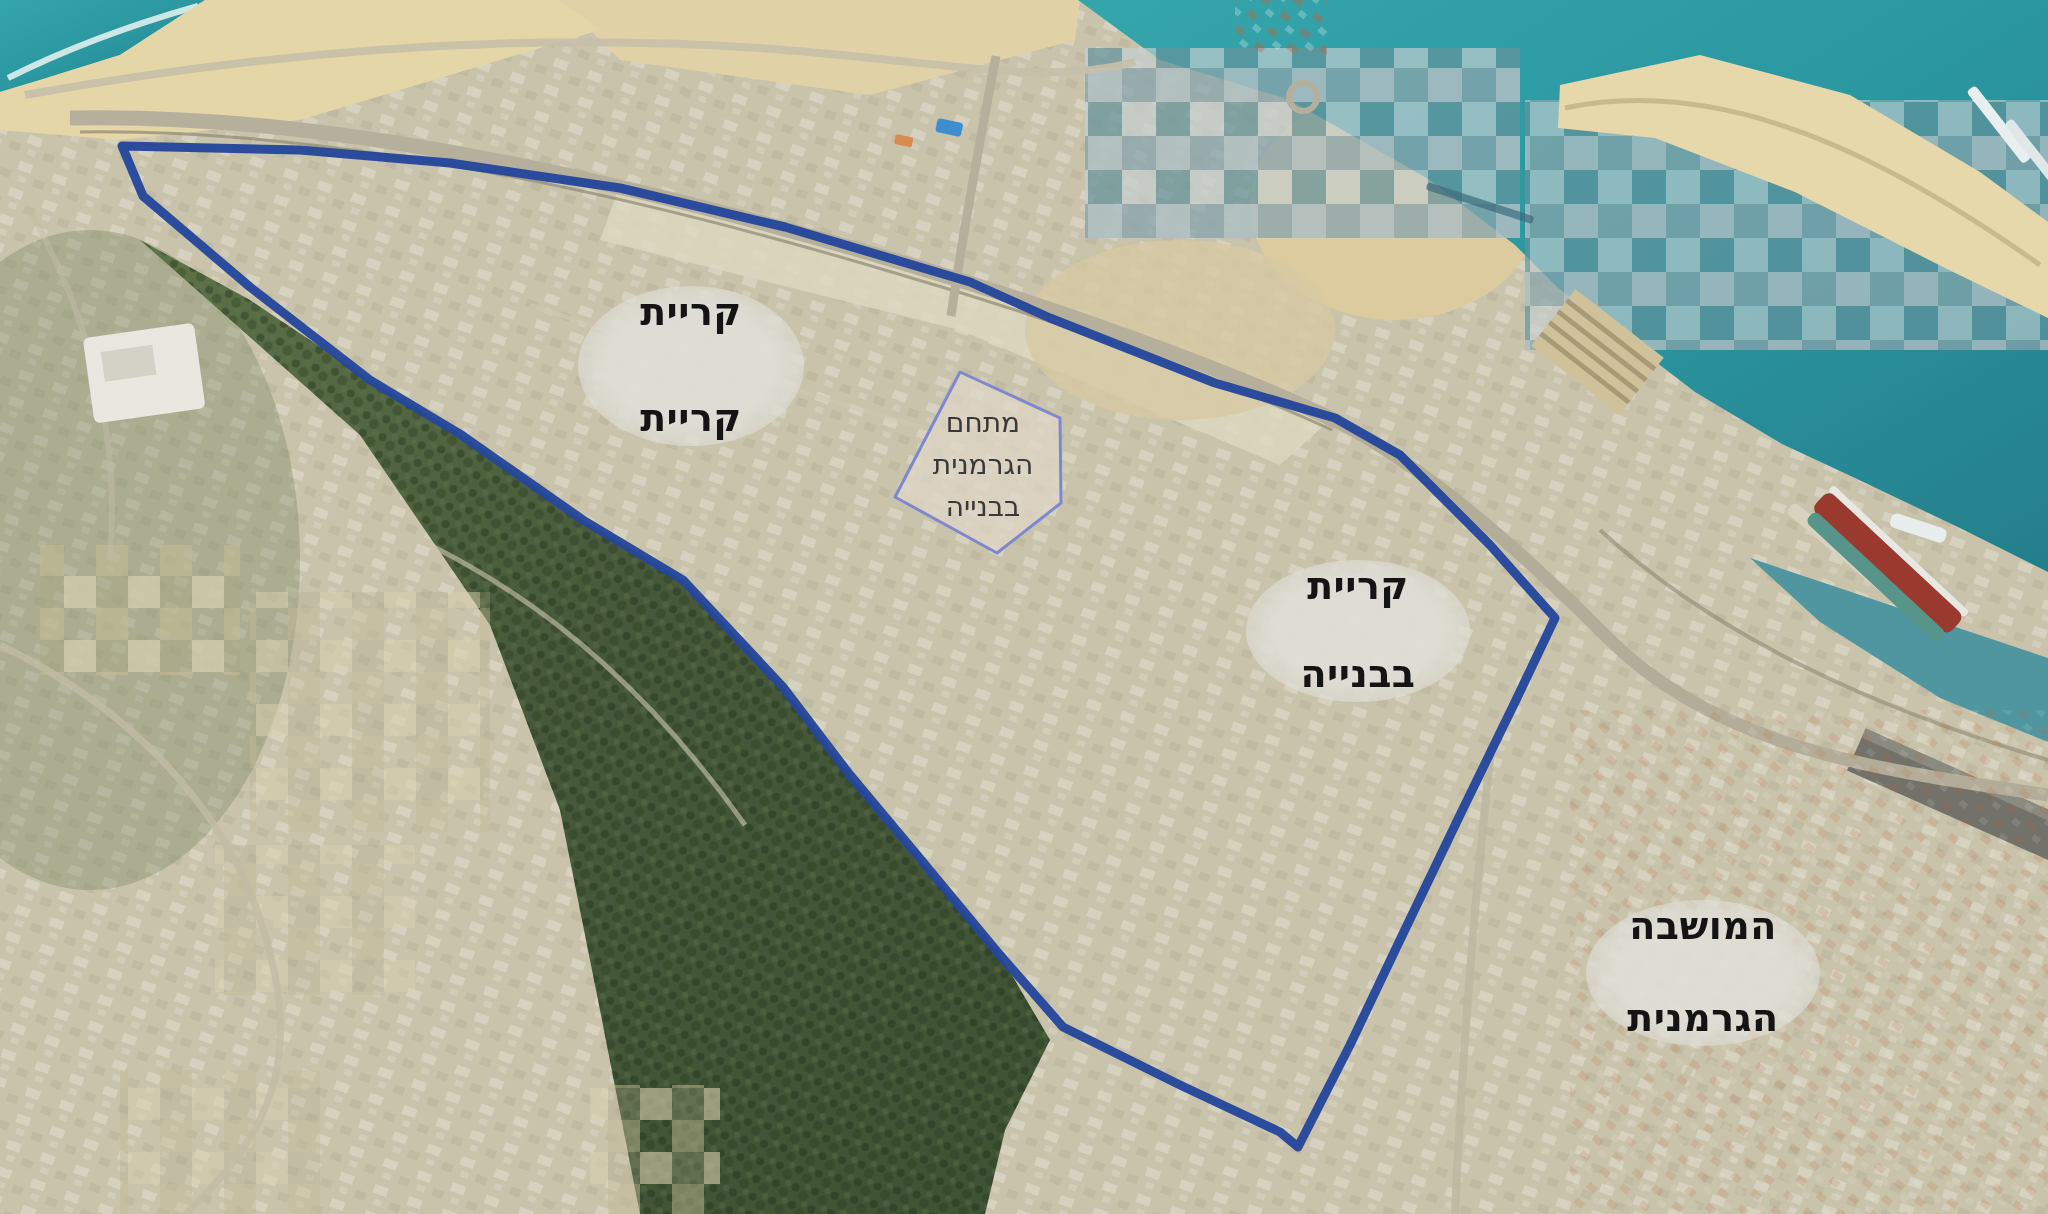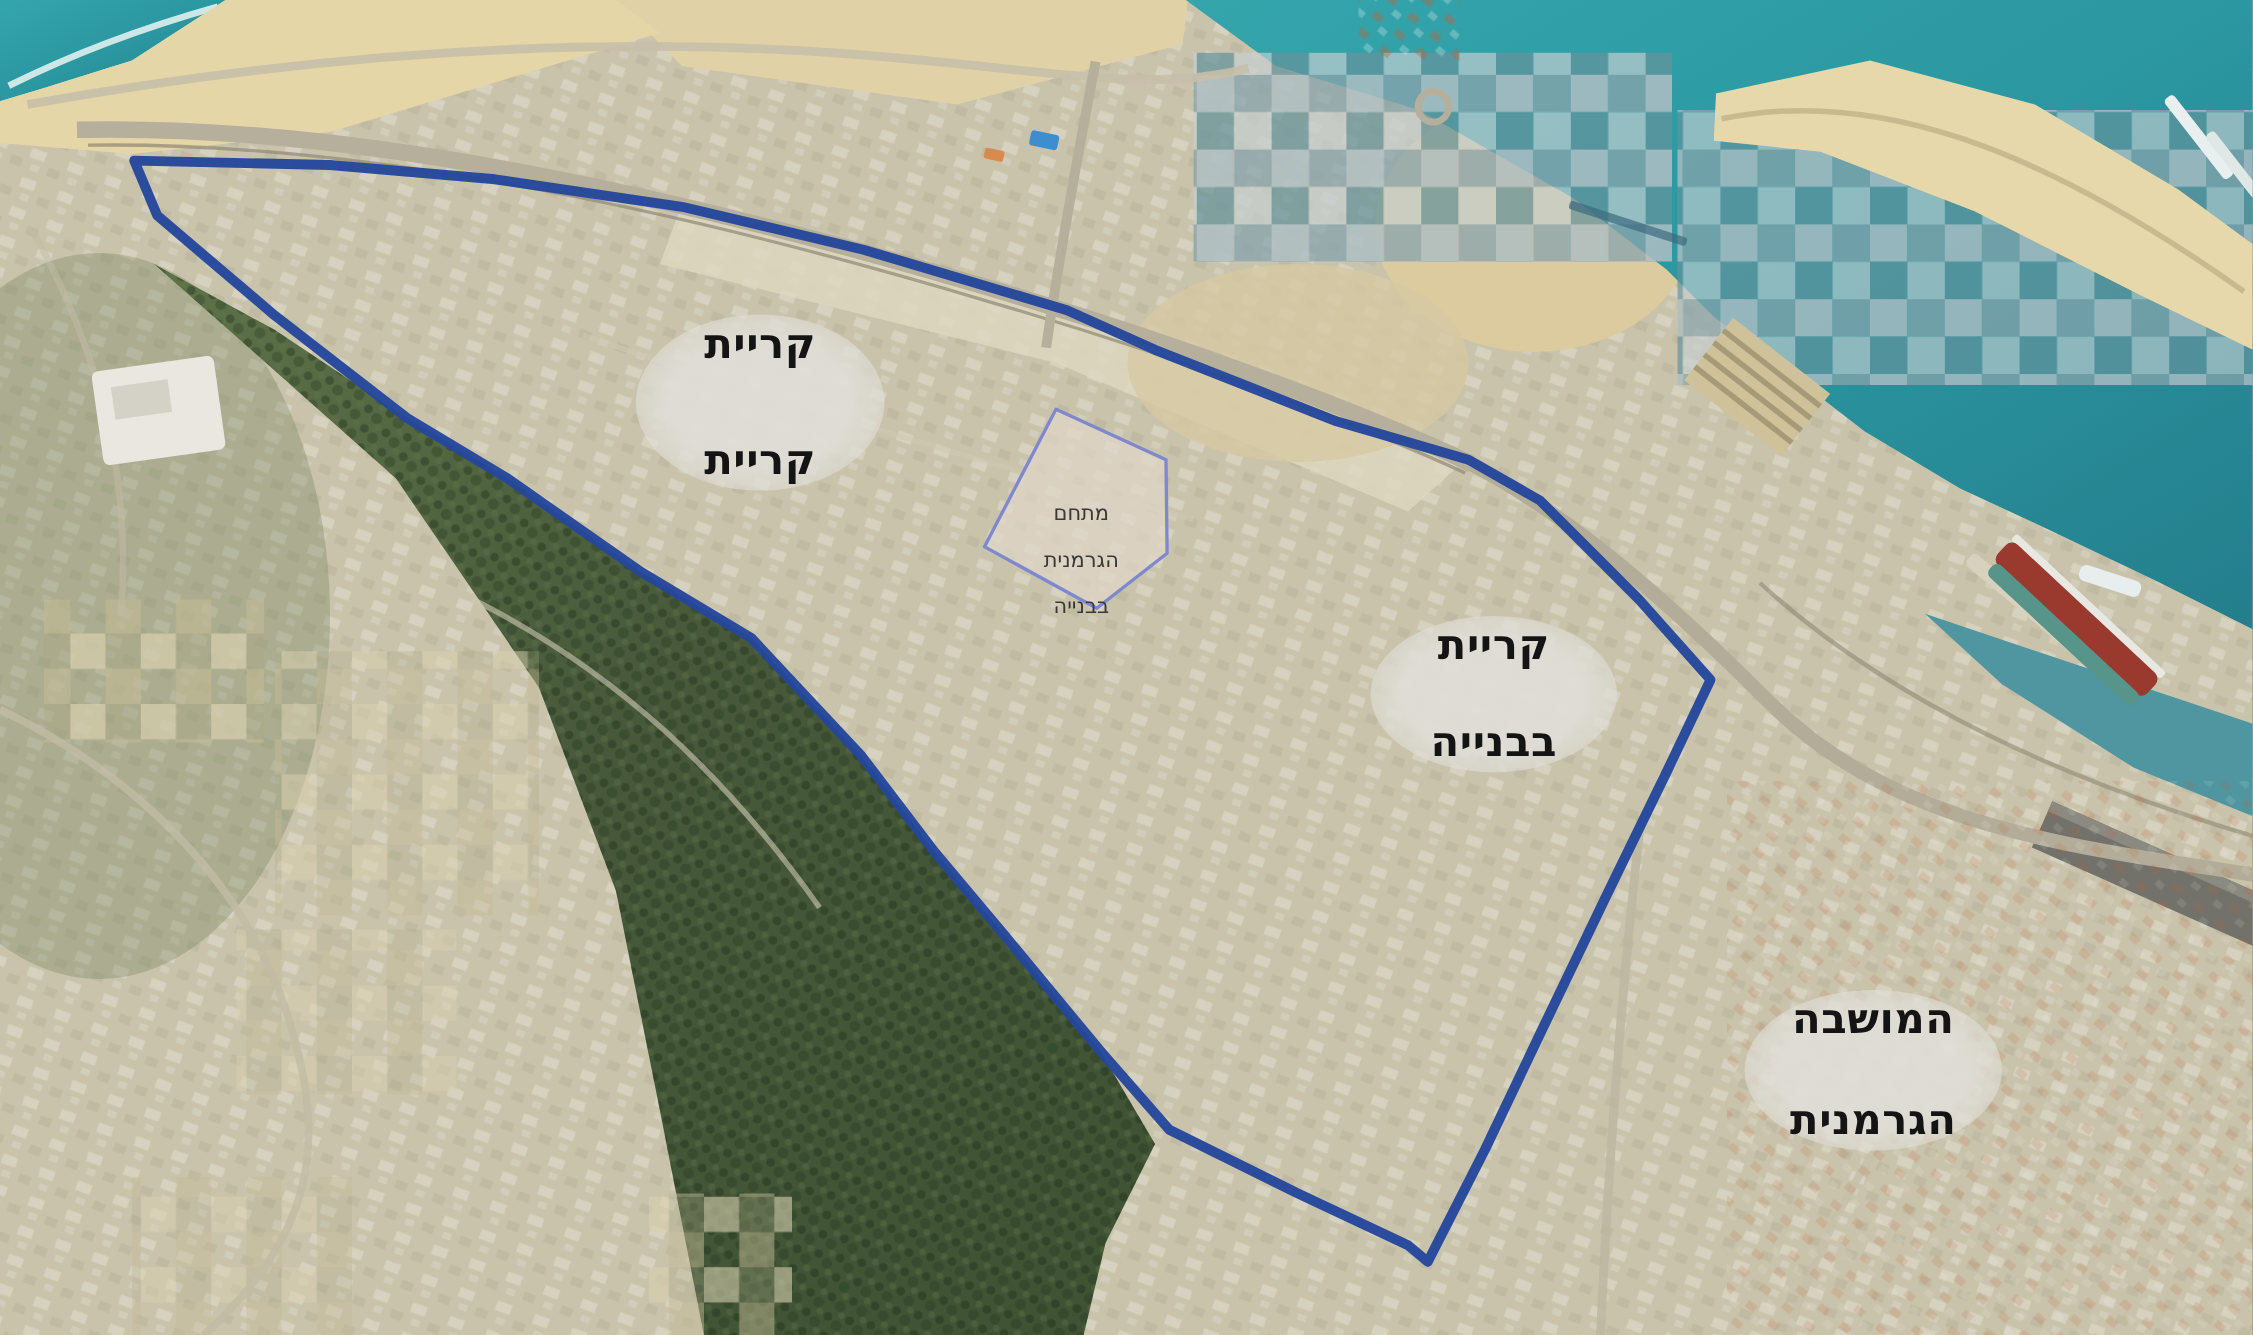--- a/index.html
+++ b/index.html
@@ -16,21 +16,21 @@
     color:#141414;font-weight:bold;font-size:38px;line-height:1.42;letter-spacing:0.5px;
   }
   .region-label span{display:block;white-space:nowrap;}
   #lbl-eliezer  {left:578px;top:286px;width:226px;height:160px;}
   #lbl-eliyahu  {left:1246px;top:560px;width:224px;height:142px;}
   #lbl-carmel   {left:340px;top:628px;width:222px;height:142px;}
   #lbl-germanit {left:1586px;top:900px;width:234px;height:146px;}
   .site-label{
     position:absolute;left:908px;top:402px;width:150px;
     direction:rtl;text-align:center;color:#393939;
-    font-size:19px;line-height:42px;font-weight:400;margin-top:44px;
+    font-size:28px;line-height:42px;font-weight:400;
   }
   .site-label span{display:block;white-space:nowrap;}
 </style>
 </head>
 <body>
 
 <div class="stage">
 
   <svg width="2048" height="1214" viewBox="0 0 2048 1214">
     <defs>

